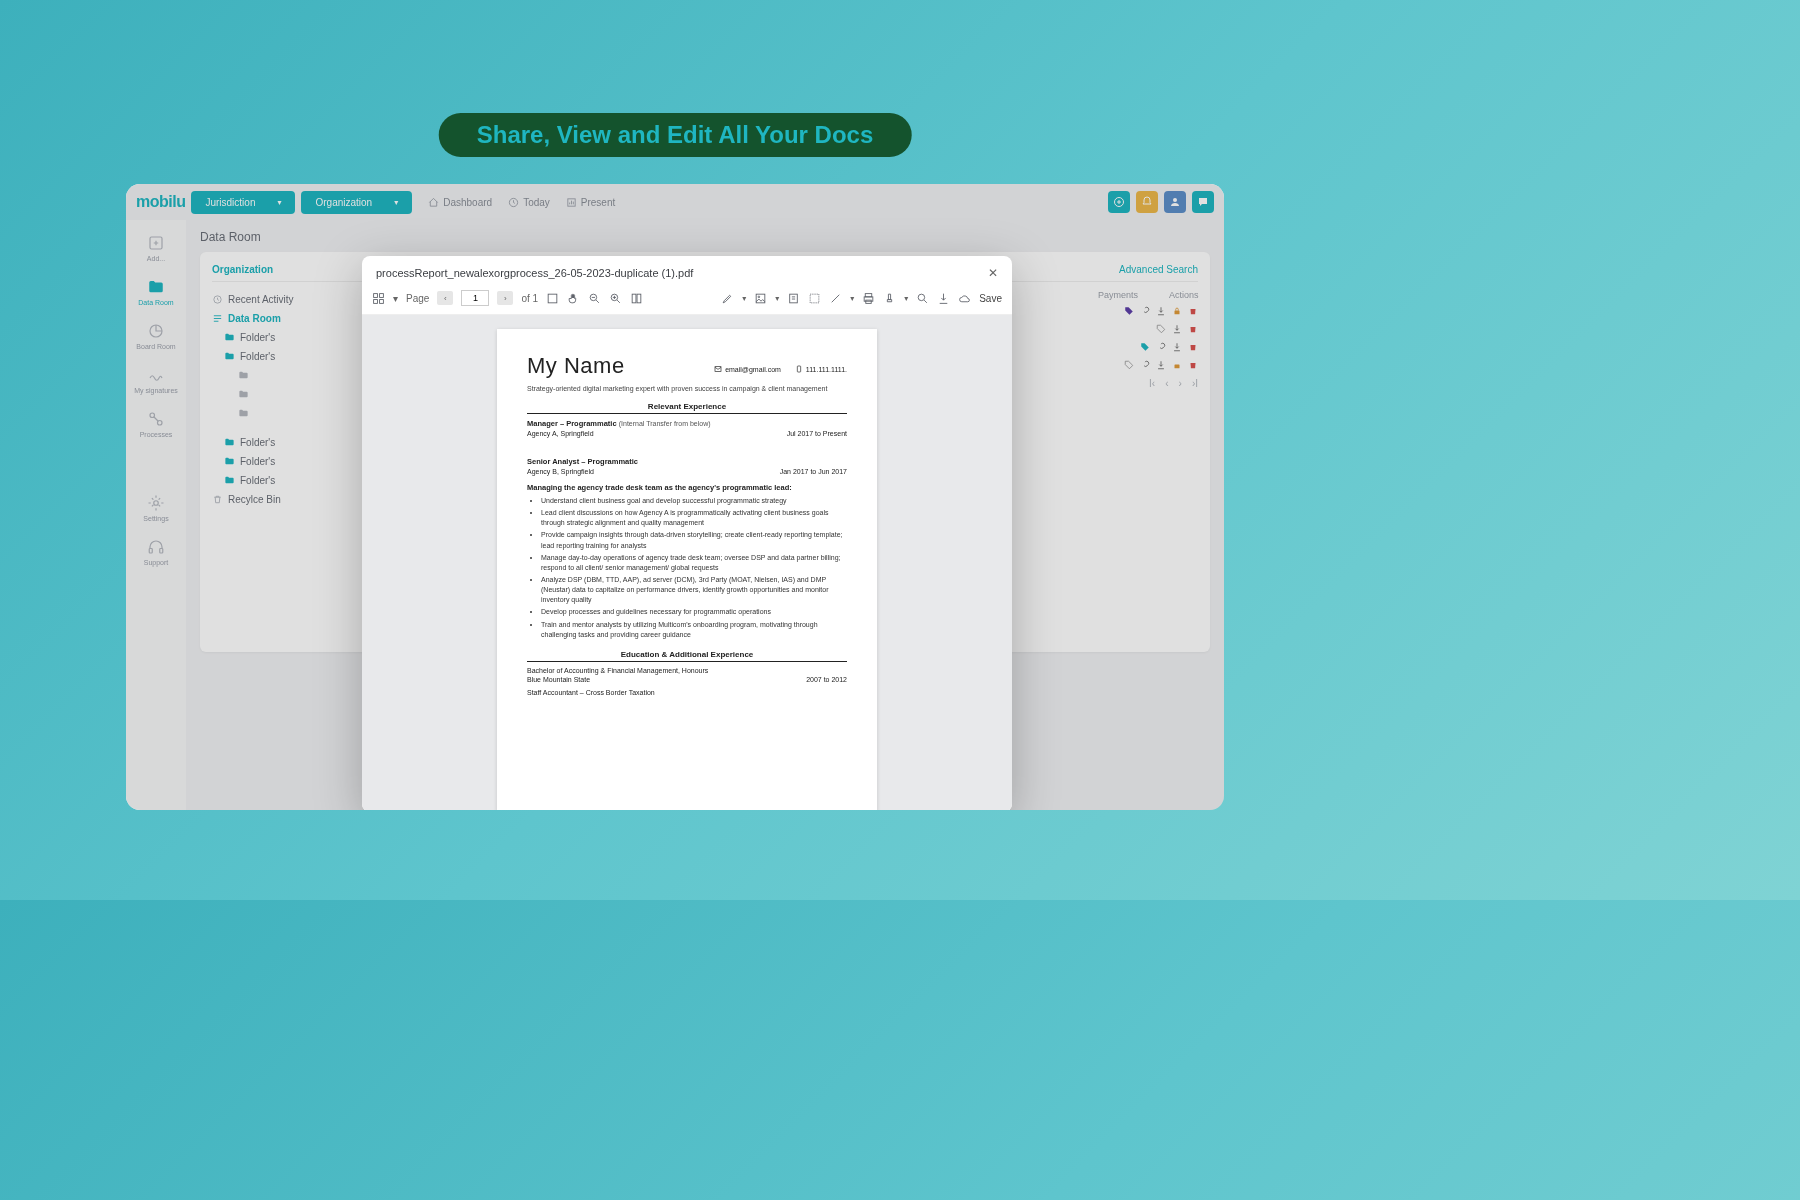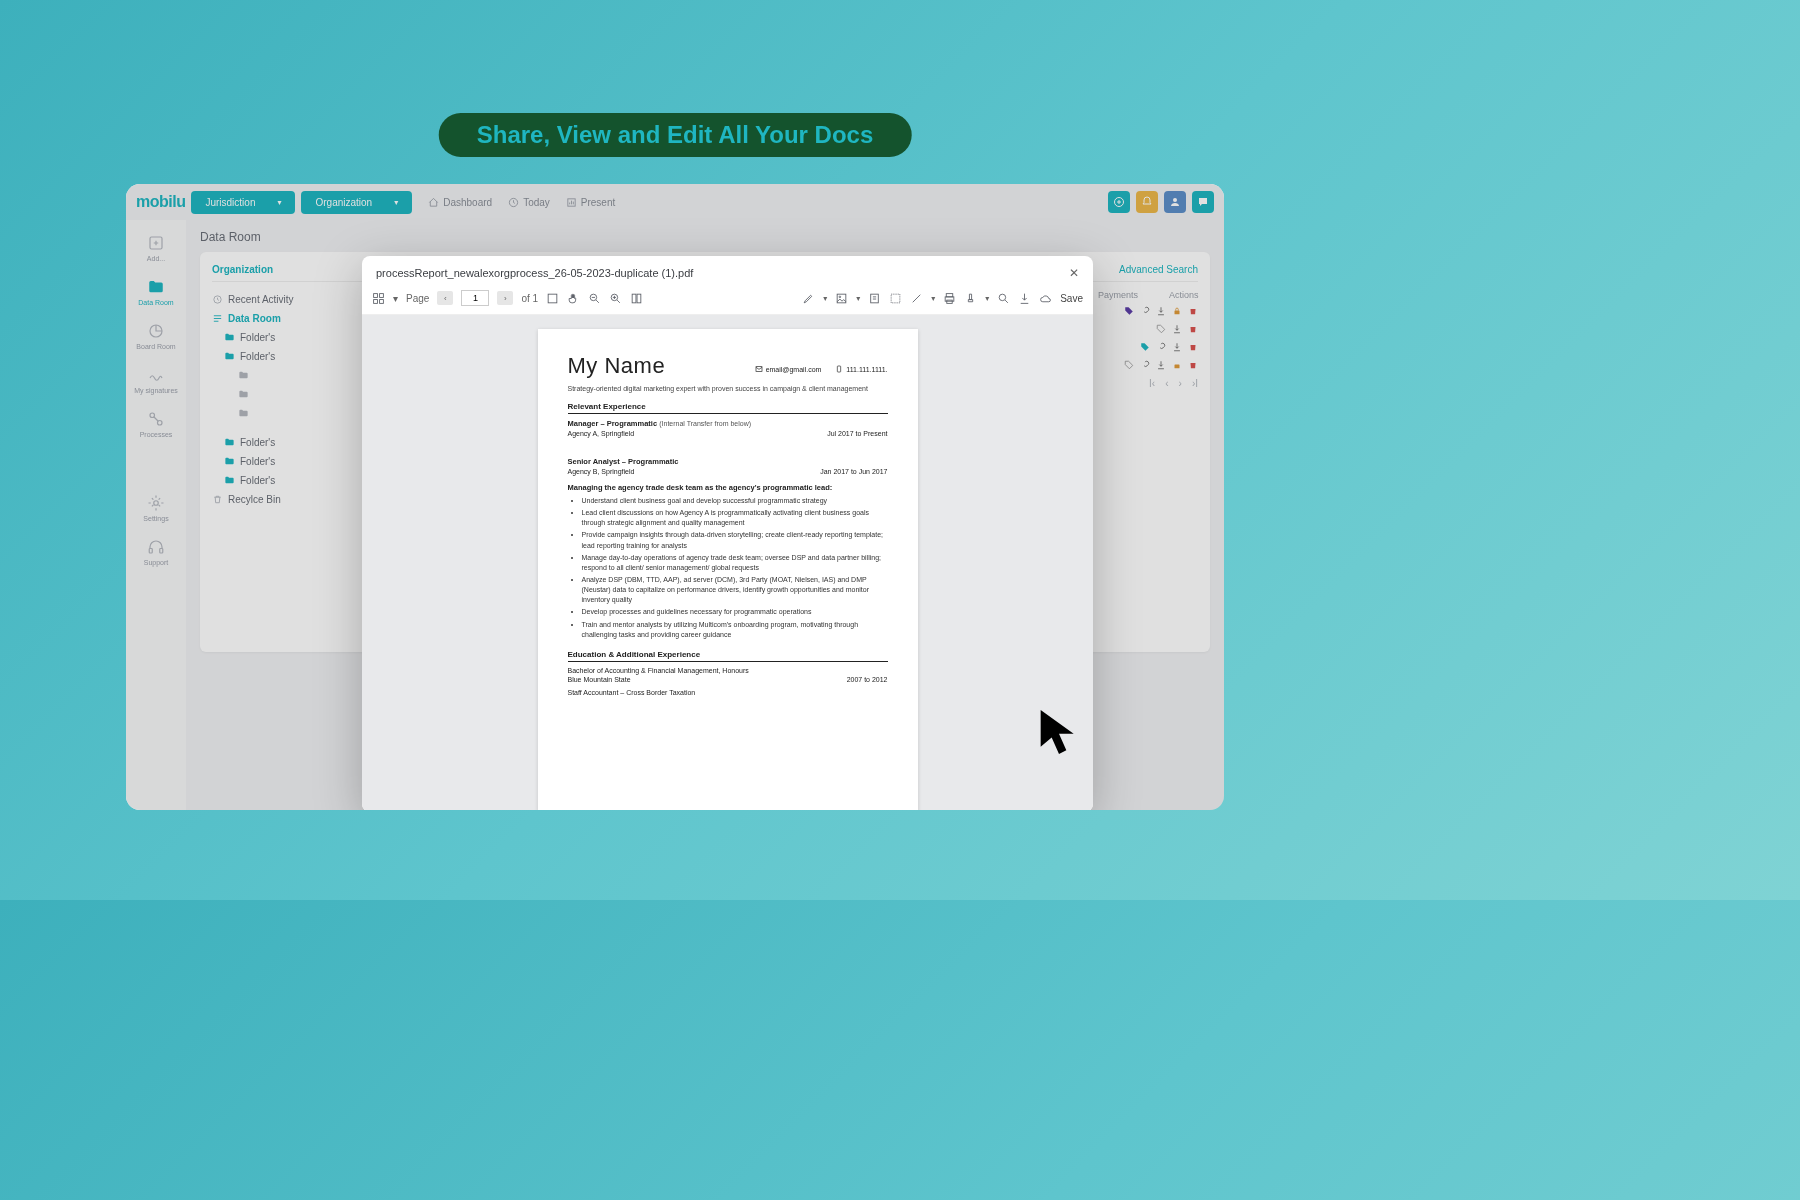--- a/index.html
+++ b/index.html
@@ -49,39 +49,39 @@
 .folder-grey { color: #b4b8bf; }
 .data-room-active { color: #1fb6c1; font-weight: 600; }
 
 .right-col { margin-left: auto; width: 100px; }
 .right-head { display: flex; font-size: 9px; color: #9da2ab; gap: 31px; margin-bottom: 6px; }
 .action-row { display: flex; gap: 6px; justify-content: flex-end; margin-bottom: 8px; }
 .aico { width: 10px; height: 10px; }
 .pager { display: flex; gap: 10px; justify-content: flex-end; color: #b4b8bf; font-size: 10px; margin-top: 6px; }
 
 
-.pdf-modal { position: absolute; top: 72px; left: 236px; width: 731px; height: 556px; background: #fff; border-radius: 8px; box-shadow: 0 12px 48px rgba(0,0,0,0.25); z-index: 10; display: flex; flex-direction: column; overflow: hidden; }
+.pdf-modal { position: absolute; top: 72px; left: 236px; width: 650px; height: 556px; background: #fff; border-radius: 8px; box-shadow: 0 12px 48px rgba(0,0,0,0.25); z-index: 10; display: flex; flex-direction: column; overflow: hidden; }
 .pdf-titlebar { display: flex; align-items: center; justify-content: space-between; padding: 10px 14px 6px; }
 .pdf-title { font-size: 11px; color: #3a3d42; font-weight: 500; }
 .pdf-close { font-size: 12px; color: #666; cursor: pointer; }
 .pdf-toolbar { display: flex; align-items: center; padding: 4px 10px 8px; gap: 8px; font-size: 10px; color: #666; border-bottom: 1px solid #eee; }
 .tb-ic { width: 13px; height: 13px; color: #5a5e66; }
 .tb-sep { flex: 1; }
 .page-input { width: 28px; height: 16px; border: 1px solid #ccc; text-align: center; font-size: 9px; }
 .nav-arrow { width: 16px; height: 14px; background: #e6e6e6; border-radius: 2px; display: flex; align-items: center; justify-content: center; font-size: 8px; color: #666; }
 .save-txt { font-size: 10px; color: #444; }
 
 .pdf-canvas { flex: 1; background: #e8e9eb; display: flex; justify-content: center; padding: 14px 0 0; overflow: hidden; }
 .pdf-page { width: 380px; background: #fff; padding: 24px 30px; box-shadow: 0 1px 4px rgba(0,0,0,0.15); font-family: Arial, sans-serif; color: #222; }
 .resume-head { display: flex; align-items: baseline; justify-content: space-between; gap: 44px; }
 .resume-name { font-size: 22px; font-weight: 400; letter-spacing: 0.5px; }
 .contact { font-size: 7px; display: flex; align-items: center; gap: 3px; }
 .contact-wrap { display: flex; gap: 14px; }
 .tagline { font-size: 7px; margin-top: 6px; color: #444; }
-.sect-h { font-size: 8px; font-weight: 700; border-bottom: 1px solid #222; padding-bottom: 2px; margin-top: 10px; margin-bottom: 5px; }
+.sect-h { font-size: 8px; font-weight: 700; border-bottom: 1px solid #222; padding-bottom: 2px; margin-top: 10px; margin-bottom: 5px; text-align: center; }
 .job-row { display: flex; justify-content: space-between; font-size: 7.5px; }
 .job-title { font-weight: 600; }
 .job-sub { font-size: 7px; font-weight: 400; color: #555; }
 .job-co { font-size: 7px; margin-top: 2px; }
 .subhead { font-size: 7.5px; font-weight: 600; margin-top: 8px; margin-bottom: 4px; }
 .bullets { list-style: disc; padding-left: 14px; }
 .bullets li { font-size: 7px; line-height: 1.45; margin-bottom: 2px; color: #333; }
 .edu-row { display: flex; justify-content: space-between; font-size: 7px; margin-top: 2px; }
 
 .cursor-arrow { position: absolute; top: 450px; left: 675px; z-index: 20; }

